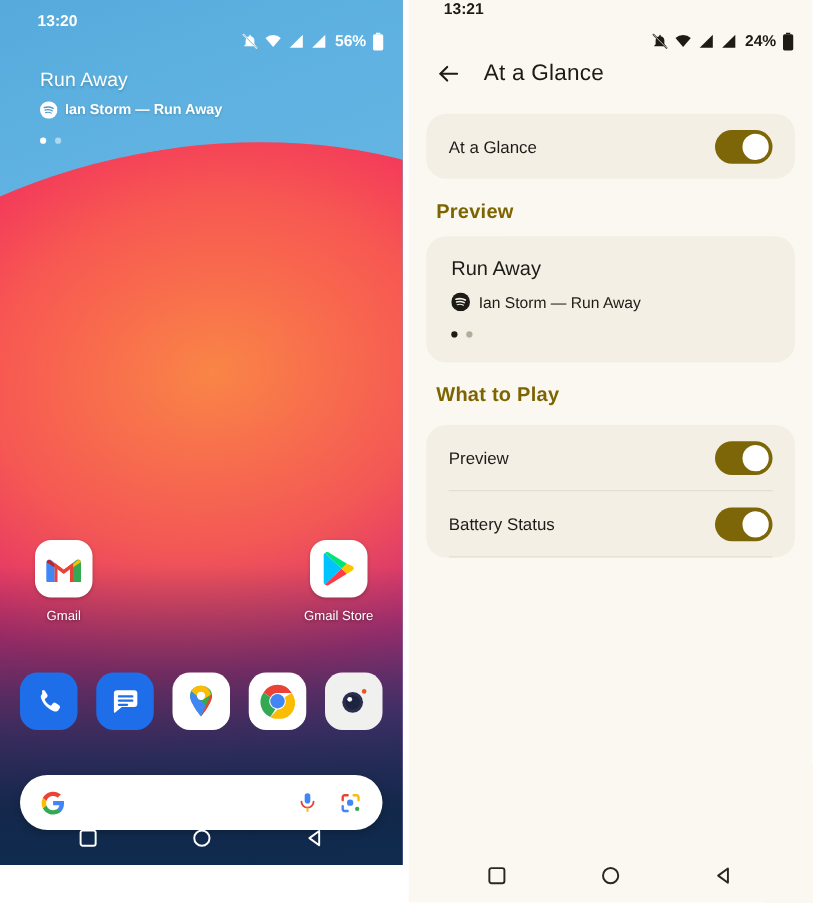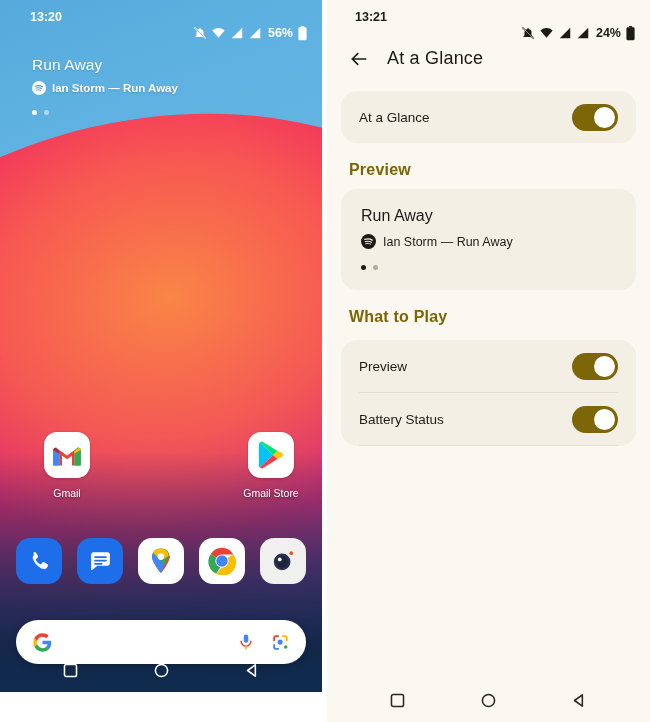--- a/index.html
+++ b/index.html
@@ -85,21 +85,21 @@
     margin-top:7px; font-size:11.5px; font-weight:bold;
     text-shadow:0 1px 2px rgba(0,0,0,.18);
   }
   .dots { display:flex; gap:7px; margin-top:15px; }
   .dot { width:5px; height:5px; border-radius:50%; background:#ffffff; }
   .dot.dim { background:rgba(255,255,255,.5); }
 
   
   .app-row {
     position:absolute; z-index:5;
-    left:16px; right:0; top:432px;
+    left:0; right:0; top:432px;
     display:flex; justify-content:space-between;
     padding:0 18px;
     align-items:flex-end;
   }
   .app { width:66px; display:flex; flex-direction:column; align-items:center; }
   .app-ico {
     width:46px; height:46px; border-radius:13px; background:#fff;
     display:flex; align-items:center; justify-content:center;
     box-shadow:0 1px 3px rgba(0,0,0,.2);
   }
@@ -145,21 +145,21 @@
   .gutter { width:5px; flex:0 0 5px; background:#ffffff; height:722px; }
 
   
   .phone-right {
     position:relative;
     width:323px; height:722px; flex:0 0 323px;
     background:#fbf8f2;
     overflow:hidden;
   }
   .statusbar-r {
-    height:34px; display:flex; align-items:center; justify-content:space-between;
+    height:34px; display:flex; justify-content:space-between;
     padding:0 14px 0 28px;
     color:#1d1b16; font-size:12.5px; font-weight:bold;gap:28px;
   }
   .appbar {
     display:flex; align-items:center; gap:18px;
     padding:14px 0 8px 22px;
   }
   .appbar-title { font-size:18px; color:#1d1b16; font-weight:400; letter-spacing:.2px; }
 
   .card {

